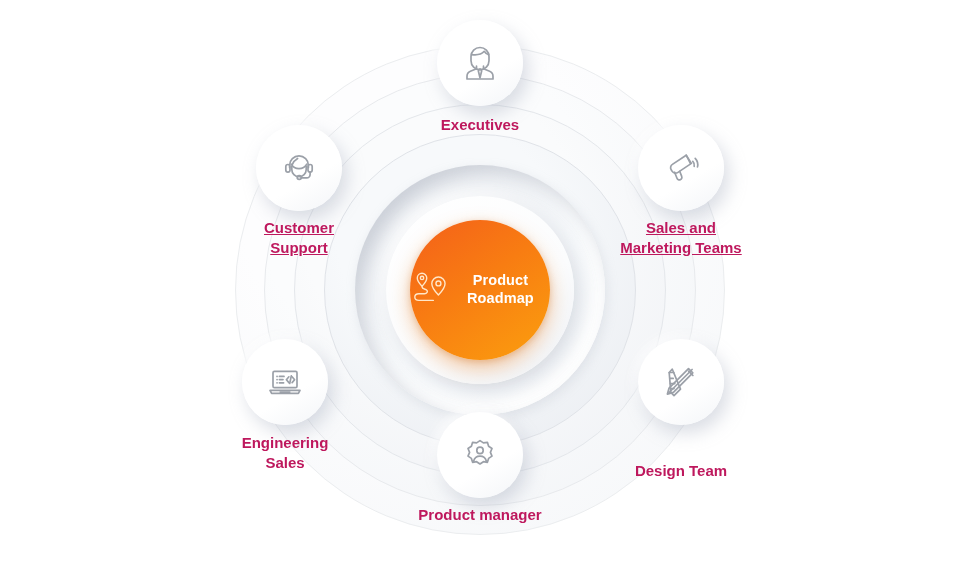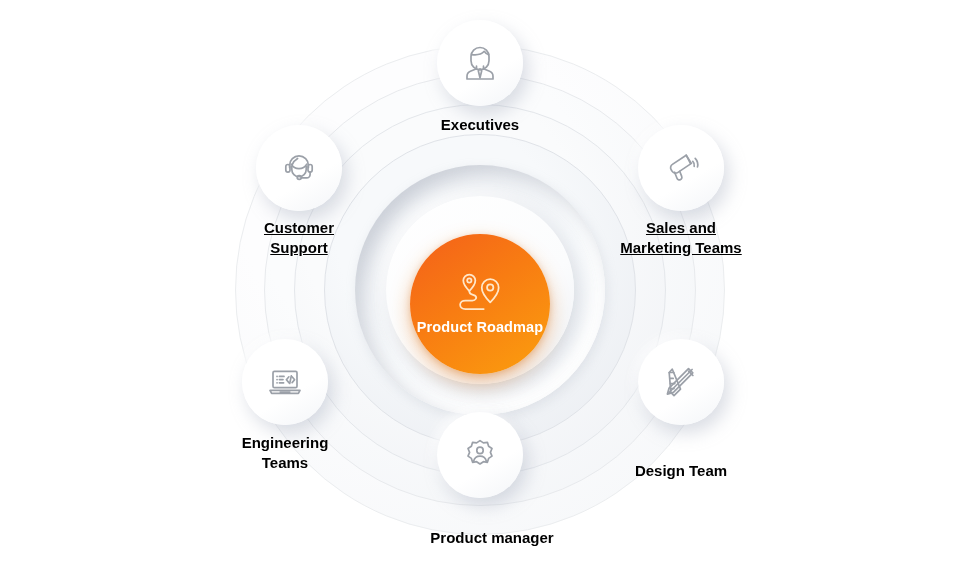--- a/index.html
+++ b/index.html
@@ -65,31 +65,31 @@
     background: linear-gradient(145deg, #ffffff 0%, #fbfcfd 60%, #eef1f5 100%);
     box-shadow:
       6px 8px 18px rgba(150,160,178,0.33),
       -5px -5px 14px rgba(255,255,255,0.95);
   }
 
   
   .hub {
     position: absolute;
     left: 50%;
-    top: 304px;
+    top: 290px;
     transform: translate(-50%, -50%);
     width: 140px;
     height: 140px;
     border-radius: 50%;
     background: linear-gradient(145deg, #f4601a 0%, #f87c12 45%, #fb9f0e 100%);
     box-shadow:
       0 8px 20px rgba(236,120,20,0.40),
       0 2px 6px rgba(180,90,20,0.25);
     display: flex;
-    flex-direction: column;
+    flex-direction: row;
     align-items: center;
     justify-content: center;
   }
   .hub-icon {
     width: 52px;
     height: 42px;
     margin-bottom: 6px;
   }
   .hub-label {
     color: #ffffff;
@@ -114,41 +114,41 @@
     align-items: center;
     justify-content: center;
   }
   .node svg { display: block; }
 
   .node-label {
     position: absolute;
     text-align: center;
     font-size: 15px;
     font-weight: bold;
-    color: #000000;
+    color: #be185d;
     line-height: 1.32;
     white-space: pre-line;
     width: 200px;
   }
 
   
   .n-exec      { left: 437px; top: 20px; }
   .l-exec      { left: 380px; top: 115px; }
 
   .n-support   { left: 256px; top: 125px; }
   .l-support   { left: 199px; top: 218px; text-decoration: underline; }
 
   .n-sales     { left: 638px; top: 125px; }
   .l-sales     { left: 581px; top: 218px; text-decoration: underline; }
 
   .n-design    { left: 638px; top: 339px; }
   .l-design    { left: 581px; top: 433px; margin-top: 28px; }
 
   .n-pm        { left: 437px; top: 412px; }
-  .l-pm        { left: 392px; top: 505px; margin-top: 23px; }
+  .l-pm        { left: 380px; top: 505px; }
 
   .n-eng       { left: 242px; top: 339px; }
   .l-eng       { left: 185px; top: 433px; }
 </style>
 </head>
 <body>
 
 <div id="stage">
 
   <div class="ring ring-o4"></div>
@@ -251,15 +251,15 @@
         <path d="M18.2 33.1h9.6"></path>
         <path d="M15 17.4h.1M15 20.6h.1M15 23.8h.1"></path>
         <path d="M17.4 17.4h4.6M17.4 20.6h3.6M17.4 23.8h4.2"></path>
         <path d="M26.9 17.8l-2.5 2.9 2.5 2.9"></path>
         <path d="M30.1 17.8l2.5 2.9-2.5 2.9"></path>
         <path d="M29.3 16.9l-1.6 7.6"></path>
       </g>
     </svg>
   </div>
   <div class="node-label l-eng">Engineering
-Teams</div>
+Sales</div>
 
 </div>
 
 </body></html>

